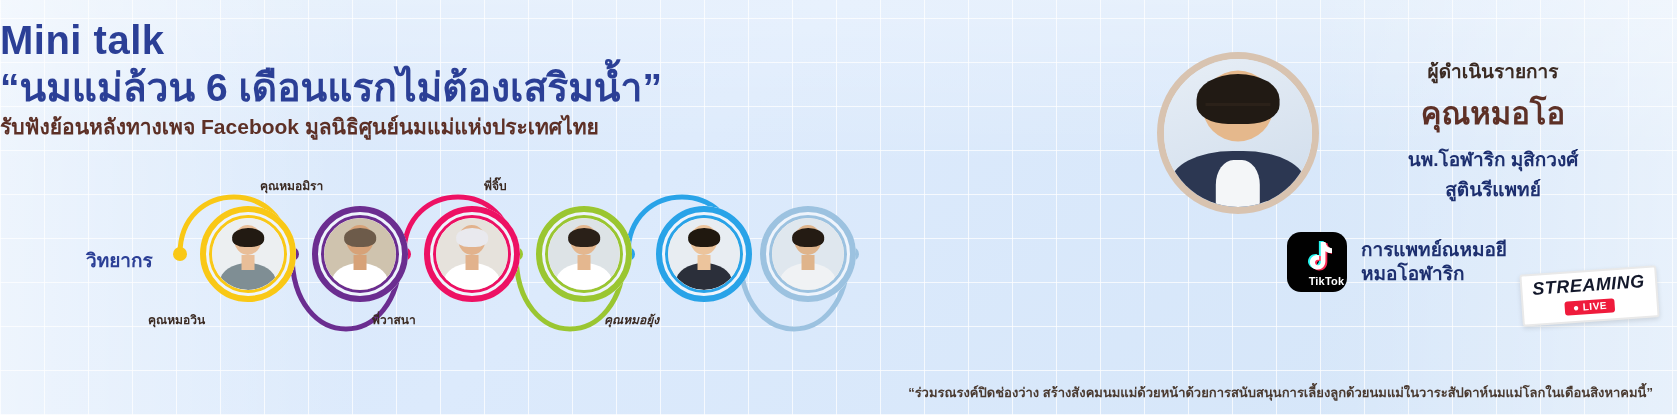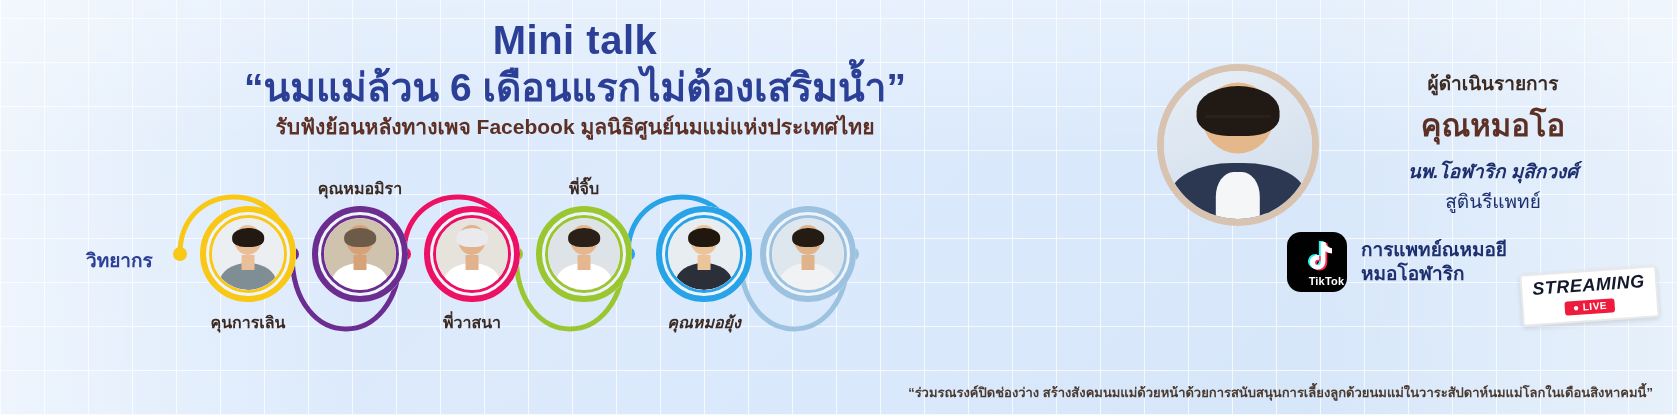--- a/index.html
+++ b/index.html
@@ -13,21 +13,21 @@
     background:
       linear-gradient(90deg, rgba(255,255,255,.55) 0%, rgba(255,255,255,0) 22%, rgba(255,255,255,0) 78%, rgba(255,255,255,.45) 100%),
       linear-gradient(180deg, rgba(255,255,255,.35) 0%, rgba(255,255,255,0) 40%),
       repeating-linear-gradient(0deg, rgba(255,255,255,.75) 0 1px, rgba(255,255,255,0) 1px 44px),
       repeating-linear-gradient(90deg, rgba(255,255,255,.75) 0 1px, rgba(255,255,255,0) 1px 44px),
       linear-gradient(135deg,#d7e7fa 0%,#dceafc 40%,#d4e5f8 100%);
     overflow:hidden;
   }
   
   .title-wrap{
-    position:absolute;left:0;top:18px;width:1150px;text-align:center;
+    position:absolute;left:0;top:18px;width:1150px;text-align:left;
   }
   .t-main{
     font-size:40px;font-weight:bold;color:#2b3f96;letter-spacing:.5px;line-height:1.1;
   }
   .t-sub{
     font-size:39px;font-weight:bold;color:#2b3f96;line-height:1.25;margin-top:2px;
     white-space:nowrap;
   }
   .t-desc{
     font-size:21px;font-weight:bold;color:#5d3026;line-height:1.3;
@@ -65,45 +65,45 @@
   }
   .face .body{
     position:absolute;left:50%;bottom:-14%;transform:translateX(-50%);
     width:78%;height:52%;border-radius:50% 50% 0 0;background:var(--cloth,#ffffff);
   }
   .face .neck{
     position:absolute;left:50%;top:52%;transform:translateX(-50%);
     width:18%;height:20%;background:var(--skin,#e8bd95);
   }
   .name{
-    position:absolute;width:200px;text-align:center;left:-52px;
-    font-size:16px;font-weight:bold;color:#3b2a22;white-space:nowrap;
+    position:absolute;width:200px;text-align:left;left:-52px;
+    font-size:12px;font-weight:bold;color:#3b2a22;white-space:nowrap;
   }
   .name.above{top:-30px;}
   .name.below{top:104px;}
   .dot{position:absolute;width:14px;height:14px;border-radius:50%;}
   .arc{position:absolute;}
   .arc svg{display:block;overflow:visible;}
   
-  .host{position:absolute;right:20px;top:44px;width:500px;height:200px;}
+  .host{position:absolute;right:20px;top:32px;width:500px;height:200px;}
   .host-photo{
     position:absolute;left:0;top:20px;width:162px;height:162px;border-radius:50%;
     border:7px solid #d8c3b0;box-sizing:border-box;background:#dfe9f4;overflow:hidden;
   }
   .host-photo .hp-bg{position:absolute;inset:0;background:linear-gradient(160deg,#e7eef6,#cfdceb);}
   .host-photo .hp-hair{position:absolute;left:50%;top:10%;transform:translateX(-50%);width:56%;height:34%;border-radius:50% 50% 38% 38%;background:#211a14;}
   .host-photo .hp-head{position:absolute;left:50%;top:32%;transform:translate(-50%,-50%);width:48%;height:48%;border-radius:50%;background:#e5b88c;}
   .host-photo .hp-glass{position:absolute;left:50%;top:30%;transform:translateX(-50%);width:44%;height:12%;border-top:3px solid #2b2119;}
   .host-photo .hp-suit{position:absolute;left:50%;bottom:-10%;transform:translateX(-50%);width:92%;height:48%;border-radius:46% 46% 0 0;background:#2c3752;}
   .host-photo .hp-shirt{position:absolute;left:50%;bottom:-10%;transform:translateX(-50%);width:30%;height:42%;background:#f4f6f8;border-radius:40% 40% 0 0;}
   .host-text{position:absolute;left:180px;top:24px;width:312px;text-align:center;}
   .h-role{font-size:19px;color:#3b2a22;font-weight:bold;}
   .h-name{font-size:31px;color:#5d3026;font-weight:bold;margin-top:2px;}
-  .h-sub1{font-size:19px;color:#1d2f6f;font-weight:bold;margin-top:6px;font-style:italic;}
-  .h-sub2{font-size:19px;color:#1d2f6f;font-weight:normal;}
+  .h-sub1{font-size:19px;color:#1d2f6f;font-weight:bold;margin-top:6px;}
+  .h-sub2{font-size:19px;color:#1d2f6f;font-weight:bold;}
   
   .tiktok-row{position:absolute;right:170px;top:232px;display:flex;align-items:center;gap:14px;}
   .tt-logo{
     width:60px;height:60px;border-radius:14px;background:#010101;position:relative;flex:none;
   }
   .tt-note{position:absolute;left:15px;top:8px;width:30px;height:32px;}
   .tt-word{
     position:absolute;left:0;right:0;bottom:5px;text-align:center;color:#fff;
     font-size:11px;font-weight:bold;letter-spacing:.2px;padding-left:19px;
   }
@@ -183,21 +183,21 @@
           <div class="inner">
         <div class="face" style="--skin:#e9be98;--hair:#221a12;--cloth:#7f8e94;--fbg:#eceff1">
           <div class="bg"></div>
               <div class="body"></div>
               <div class="neck"></div>
               <div class="head"></div>
               <div class="hair"></div>
         </div>
       </div>
         </div>
-      <div class="name below">คุนการเลิน</div>
+      <div class="name below">คุณหมอวิน</div>
     </div>
 
     <div class="node" style="left:312px;top:16px;--c:#6b2d90;">
       <div class="ring">
           <div class="outer"></div>
           <div class="inner">
         <div class="face" style="--skin:#d7a278;--hair:#6d5b4a;--cloth:#ffffff;--fbg:#cfc3ae">
           <div class="bg"></div>
               <div class="body"></div>
               <div class="neck"></div>

